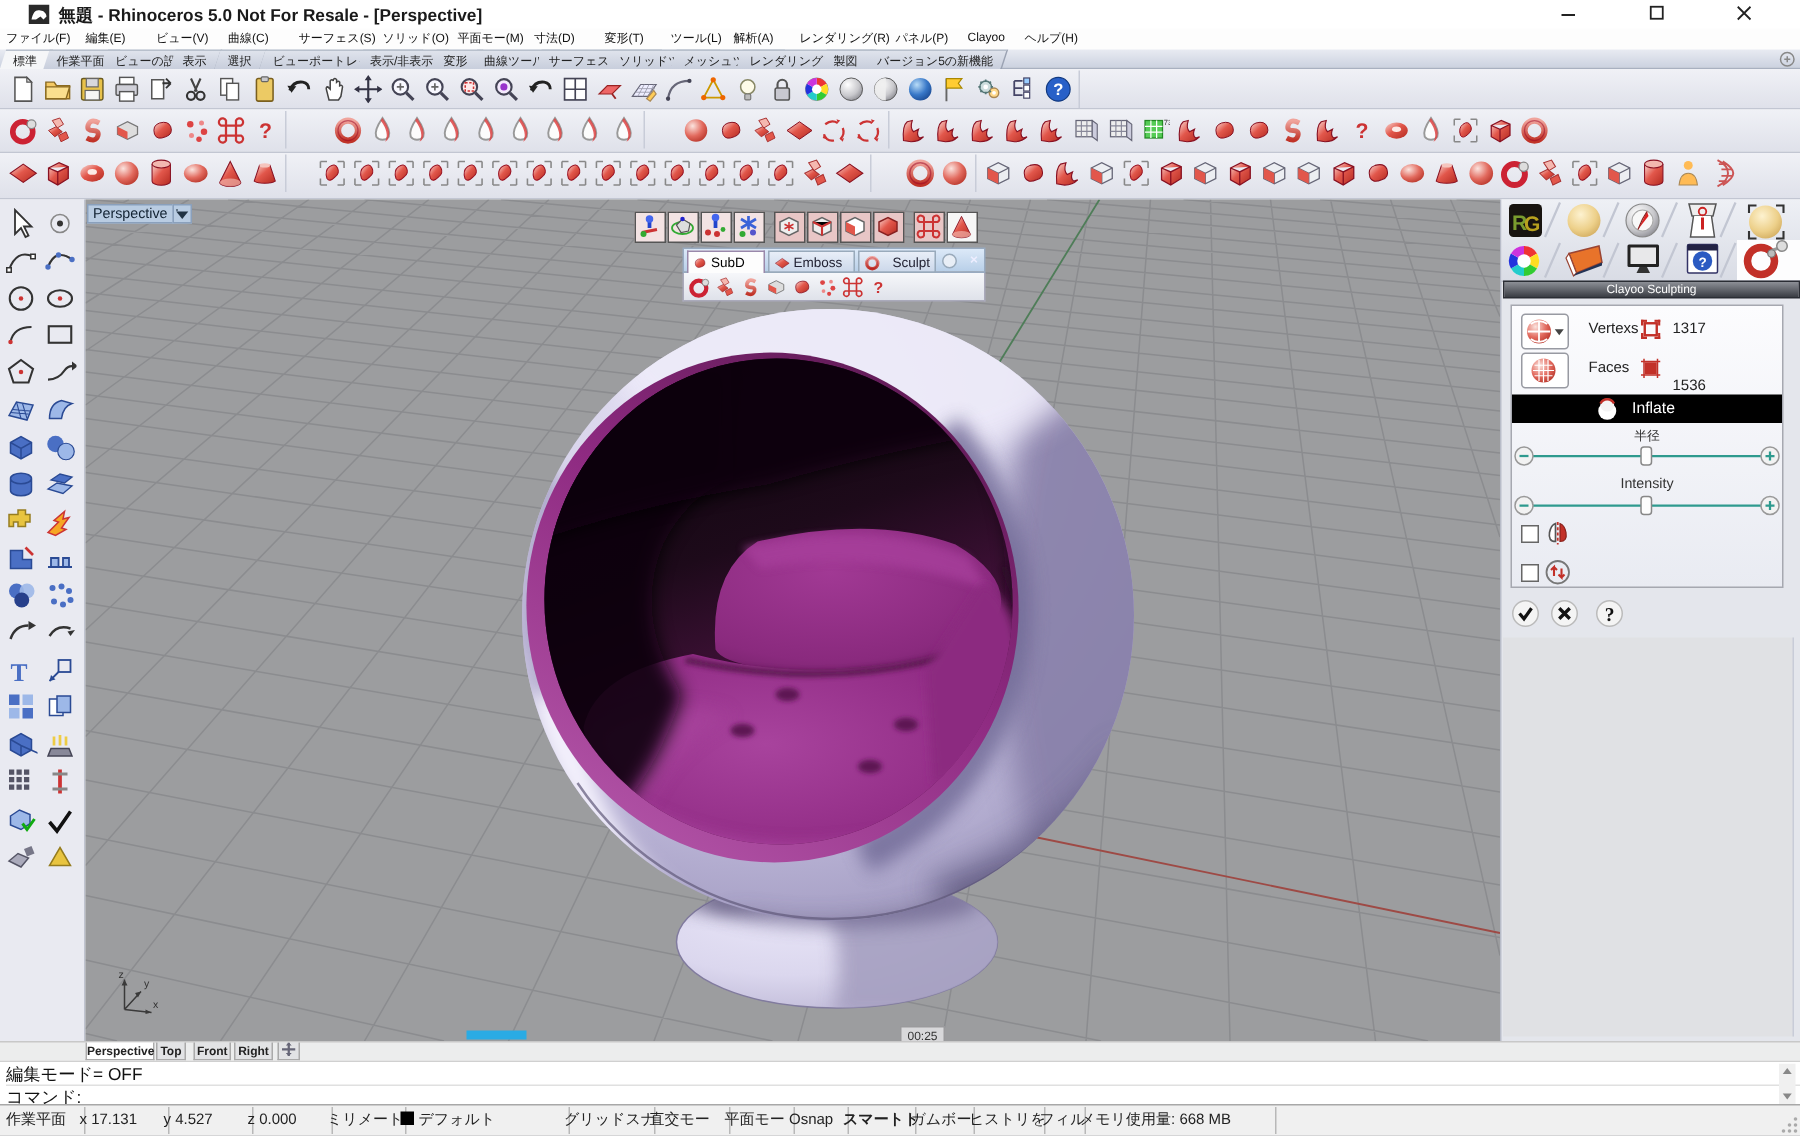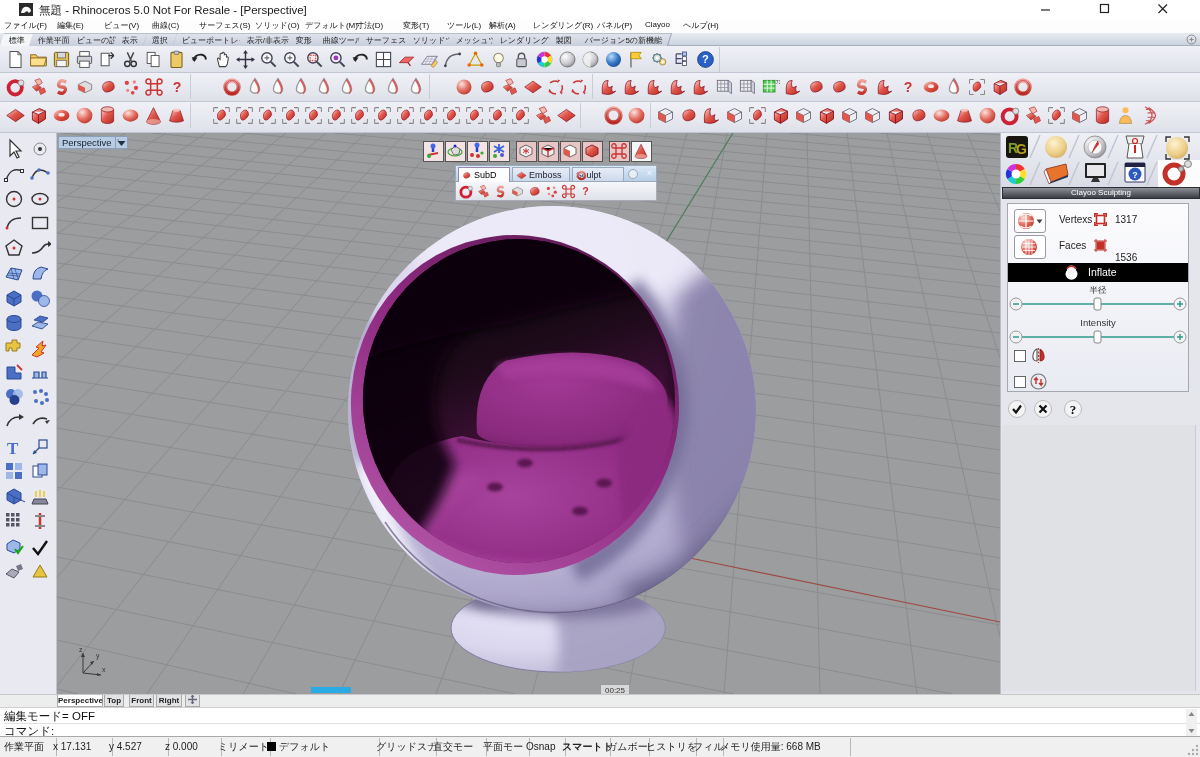--- a/index.html
+++ b/index.html
@@ -1,20 +1,20 @@
 <!DOCTYPE html>
 <html><head>
 <meta charset="utf-8">
 <style>
 html,body{margin:0;padding:0;}
 body{width:1200px;height:757px;overflow:hidden;position:relative;
   font-family:"Liberation Sans",sans-serif;background:#fff;}
 .abs{position:absolute;}
 
-#titlebar{left:0;top:0;width:1200px;height:19px;background:#ffffff;}
+#titlebar{left:0;top:0;width:1200px;height:19px;background:#ffffff;font-weight:bold;}
 #titlebar .ttl{position:absolute;left:39px;top:3px;font-size:11.5px;color:#1a1a1a;}
 #menubar{left:0;top:19px;width:1200px;height:14px;background:#fdfdfd;font-size:8px;color:#111;}
 #menubar span{position:absolute;top:1px;white-space:nowrap;}
 #tabrow{left:0;top:33px;width:1200px;height:13px;background:linear-gradient(#e8ebf2,#ccd2e0);
   border-bottom:1px solid #a8b0c0;box-sizing:border-box;}
 .ttab{position:absolute;top:0;height:12px;font-size:8px;color:#222;line-height:13px;
   padding:0 7px;border-right:1px solid #9aa2b2;border-top:1px solid #b8c0cc;
   background:linear-gradient(#dfe3ec,#c8cedc);transform:skewX(-18deg);}
 .ttab i{display:inline-block;transform:skewX(18deg);font-style:normal;white-space:nowrap;}
 .ttab.on{background:#f5f6f8;border-right:1px solid #8a92a4;}
@@ -344,21 +344,21 @@
       <path d="M1.5 1.5 L10 10 M10 1.5 L1.5 10" stroke="#222" stroke-width="1.2"></path>
     </svg>
 </div>
 <div class="abs" id="menubar">
   <span style="left:4px">ファイル(F)</span>
     <span style="left:57px">編集(E)</span>
     <span style="left:104px">ビュー(V)</span>
     <span style="left:152px">曲線(C)</span>
     <span style="left:199px">サーフェス(S)</span>
     <span style="left:255px">ソリッド(O)</span>
-    <span style="left:305px">デフォルト(M)</span>
+    <span style="left:305px">平面モー(M)</span>
     <span style="left:356px">寸法(D)</span>
     <span style="left:403px">変形(T)</span>
     <span style="left:447px">ツール(L)</span>
     <span style="left:489px">解析(A)</span>
     <span style="left:533px">レンダリング(R)</span>
     <span style="left:597px">パネル(P)</span>
     <span style="left:645px">Clayoo</span>
     <span style="left:683px">ヘルプ(H)</span>
 </div>
 <div class="abs" id="tabrow">
@@ -1410,21 +1410,21 @@
 </div>
 
 <div style="position:absolute;left:398px;top:32px;width:202px;height:36px;">
   <div style="position:absolute;left:0;top:0;width:202px;height:17px;background:linear-gradient(#dce9f8,#b8cfe8);border:1px solid #98aac0;box-sizing:border-box">
     <div style="position:absolute;left:2px;top:1px;width:52px;height:15px;background:#fdfdfd;border:1px solid #98a;border-bottom:none;font-size:9px;box-sizing:border-box;padding-left:15px;line-height:14px">SubD<svg width="11" height="11" style="position:absolute;left:2px;top:2px">
             <use href="#s-rblob" width="11" height="11"></use>
           </svg></div>
     <div style="position:absolute;left:56px;top:1px;width:58px;height:15px;background:linear-gradient(#e8eef8,#ccd8ea);border:1px solid #9ab;font-size:9px;box-sizing:border-box;padding-left:16px;line-height:14px;color:#223">Emboss<svg width="11" height="11" style="position:absolute;left:3px;top:2px">
             <use href="#s-rdiamond" width="11" height="11"></use>
           </svg></div>
-    <div style="position:absolute;left:116px;top:1px;width:52px;height:15px;background:linear-gradient(#e8eef8,#ccd8ea);border:1px solid #9ab;font-size:9px;box-sizing:border-box;padding-left:3px;line-height:14px;color:#223">Sculpt<svg width="11" height="11" style="position:absolute;left:3px;top:2px">
+    <div style="position:absolute;left:116px;top:1px;width:52px;height:15px;background:linear-gradient(#e8eef8,#ccd8ea);border:1px solid #9ab;font-size:9px;box-sizing:border-box;padding-left:22px;line-height:14px;color:#223">Sculpt<svg width="11" height="11" style="position:absolute;left:3px;top:2px">
             <use href="#s-rring" width="11" height="11"></use>
           </svg></div>
     <span style="position:absolute;right:18px;top:3px;width:10px;height:10px;border-radius:5px;background:#e8eef6;border:1px solid #9ab;box-sizing:border-box"></span>
     <span style="position:absolute;right:4px;top:2px;font-size:9px;color:#eef;font-weight:bold">×</span>
   </div>
   <div style="position:absolute;left:0;top:17px;width:202px;height:19px;background:linear-gradient(#f6f7fa,#dfe2ea);border:1px solid #aab;border-top:none;box-sizing:border-box;display:flex;align-items:center;padding-left:3px;gap:2px">
     <svg width="15" height="15">
           <use href="#s-rC" width="15" height="15"></use>
         </svg>
     <svg width="15" height="15">

